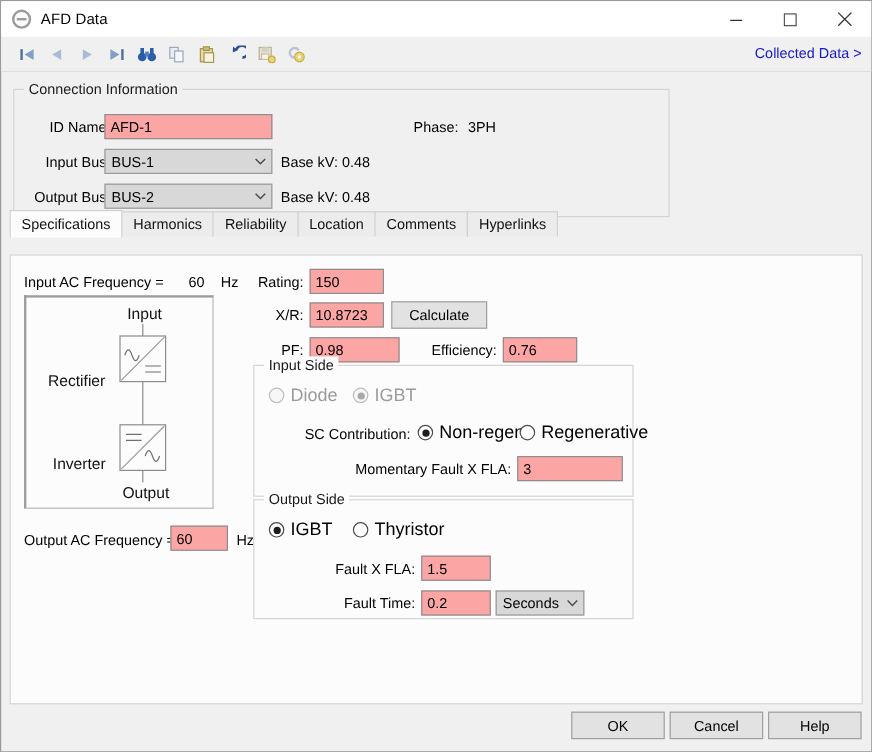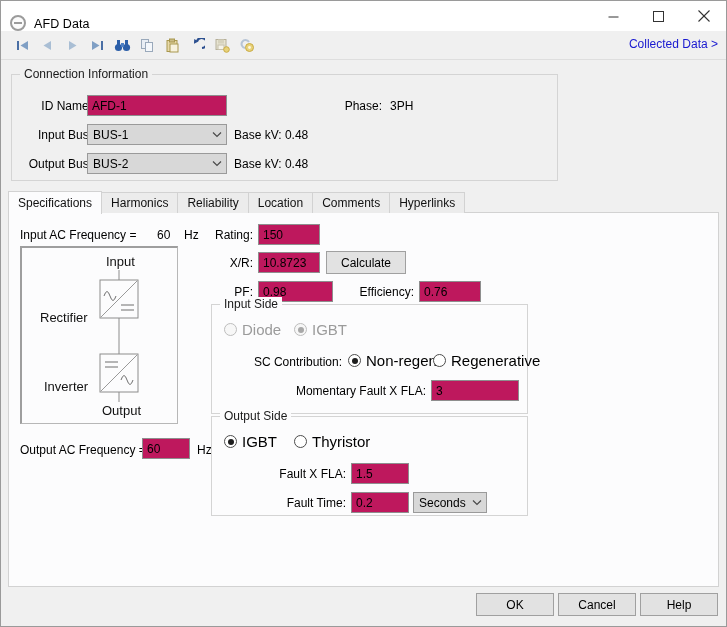--- a/index.html
+++ b/index.html
@@ -20,21 +20,21 @@
     box-sizing: border-box;
     border: 1px solid #9a9a9a;
     background: #f0f0f0;
   }
 
   
   .titlebar {
     position: absolute; left: 0; top: 0;
     width: 725px; height: 30px;
     background: #ffffff;
-    display: flex; align-items: flex-end;
+    display: flex; align-items: center;
   }
   .title-icon {
     width: 16px; height: 16px; margin-left: 9px; margin-right: 8px;
     border-radius: 50%;
     border: 2px solid #9b9b9b;
     box-sizing: border-box;
     position: relative;
     background: #fbfbfb;
   }
   .title-icon::after {
@@ -97,21 +97,21 @@
     position: absolute;
     font-size: 12px; color: #000;
     white-space: nowrap;
   }
   .lbl.r { text-align: right; }
 
   input.txt {
     position: absolute;
     box-sizing: border-box;
     border: 1px solid #8e8e8e;
-    background: #be185d;
+    background: #fca5a5;
     font-family: "Liberation Sans", sans-serif;
     font-size: 12px;
     color: #000;
     padding: 0 4px;
     height: 21px;
     outline: none;
   }
 
   .combo {
     position: absolute;
@@ -165,21 +165,21 @@
     width: 6px; height: 6px; margin: -3px 0 0 -3px;
     border-radius: 50%;
     background: #1d1d1d;
   }
   .radio.disabled { color: #9b9b9b; }
   .radio.disabled .rdot { border-color: #bdbdbd; background: #f7f7f7; }
   .radio.disabled.checked .rdot::after { background: #a8a8a8; }
 
   
   .tabstrip {
-    position: absolute; left: 7px; top: 190px;
+    position: absolute; left: 7px; top: 174px;
     height: 22px;
     display: flex; align-items: flex-end;
     z-index: 3;
     justify-content: space-between;
   }
   .tab {
     height: 21px;
     box-sizing: border-box;
     border: 1px solid #d2d2d2;
     border-bottom: none;

